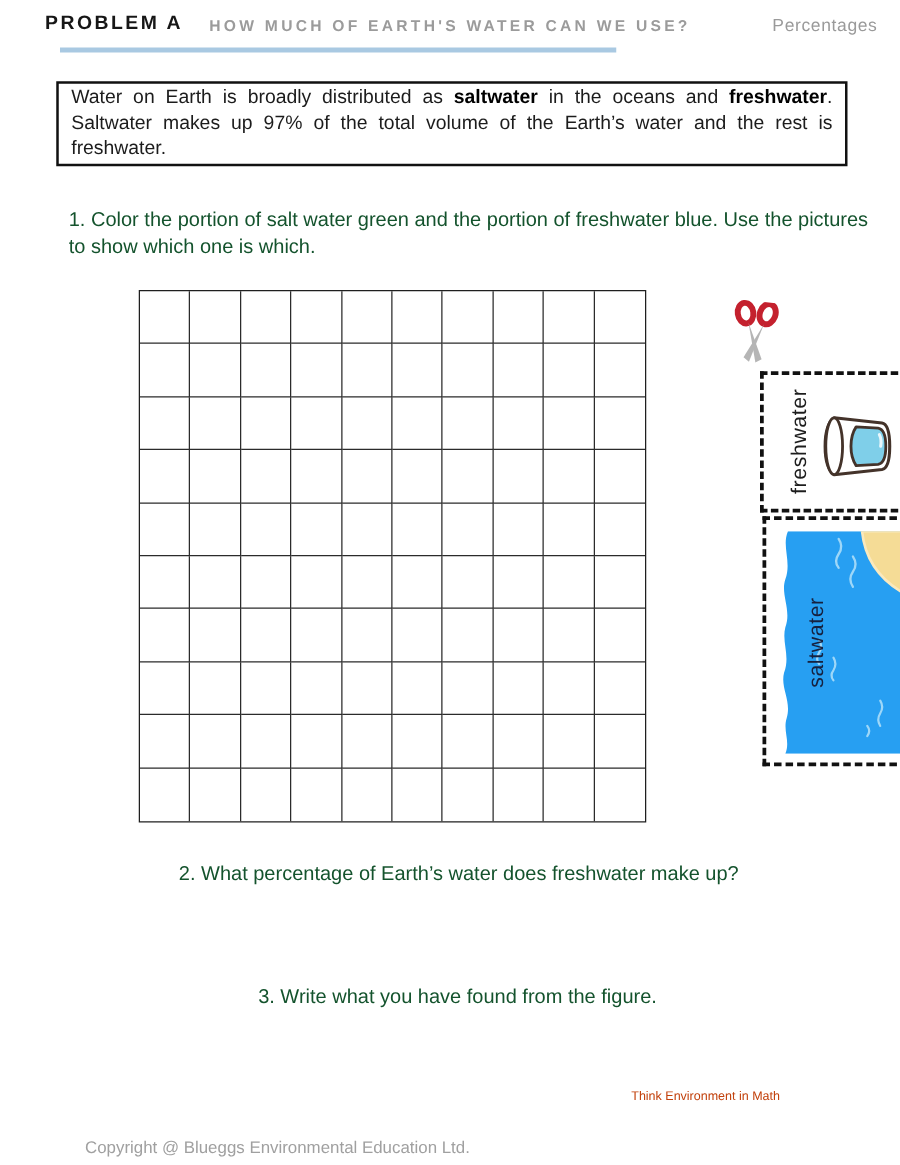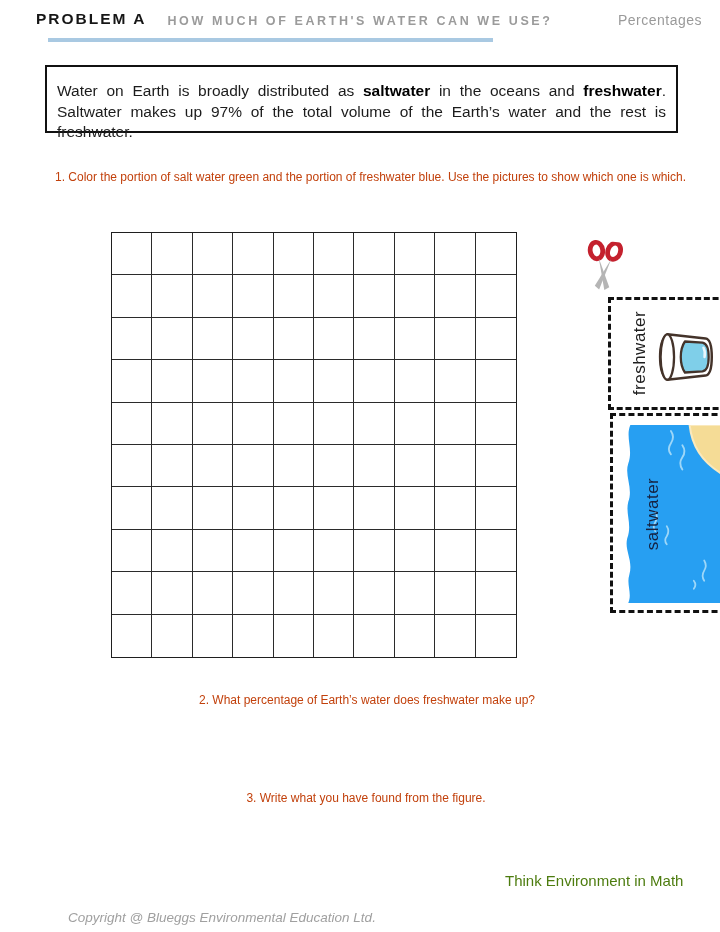--- a/index.html
+++ b/index.html
@@ -23,29 +23,29 @@
     font-size:14px; color:#9a9a9a; letter-spacing:0.5px;
   }
   .header-underline {
     position:absolute; left:48px; top:38px; width:445px; height:4px;
     background:#a9c9e2;
   }
 
   
   .info-box {
     position:absolute; left:45px; top:65px; width:633px; height:68px;
-    border:2px solid #111; padding:14px 10px 0 10px;
+    border:2px solid #111; padding:1px 10px 0 10px;
   }
   .info-box p {
     font-size:15.5px; line-height:20.5px; color:#1c1c1c; text-align:justify;
   }
   .info-box b { font-weight:bold; color:#000; }
 
   
-  .question { position:absolute; font-size:12px; line-height:20.5px; color:#c2410c; }
+  .question { position:absolute; font-size:16px; line-height:20.5px; color:#14532d; }
   .q1 { left:55px; top:167px; width:642px; }
   .q2 { left:57px; top:690px; width:620px;text-align:center; }
   .q3 { left:56px; top:788px; width:620px;text-align:center; }
 
   
   .percent-grid {
     position:absolute; left:111px; top:232px; width:406px; height:426px;
     border:1.5px solid #1f1f1f;
     display:grid;
     grid-template-columns:repeat(10,1fr);
@@ -71,25 +71,25 @@
   }
   .freshwater-label { left:29px; top:53px; color:#1d1d1d; }
   .saltwater-label  { left:40px; top:98px; color:#16213f; }
 
   .glass-img { position:absolute; left:46px; top:28px; width:62px; height:58px; }
   .beach-img { position:absolute; left:8px;  top:9px;  width:104px; height:178px; }
 
   
   .footer-copyright {
     position:absolute; left:68px; top:910px;
-    font-size:13.5px; color:#a0a0a0;font-style:italic;
+    font-size:13.5px; color:#a0a0a0;
   }
   .footer-tagline {
     position:absolute; left:505px; top:872px;
-    font-size:15px; color:#4d7c0f;
+    font-size:10px; color:#c2410c;
   }
 </style>
 </head>
 <body>
 
 <div class="page">
 
   <div class="problem-label">PROBLEM A</div>
   <div class="sheet-title">HOW MUCH OF EARTH'S WATER CAN WE USE?</div>
   <div class="sheet-topic">Percentages</div>

